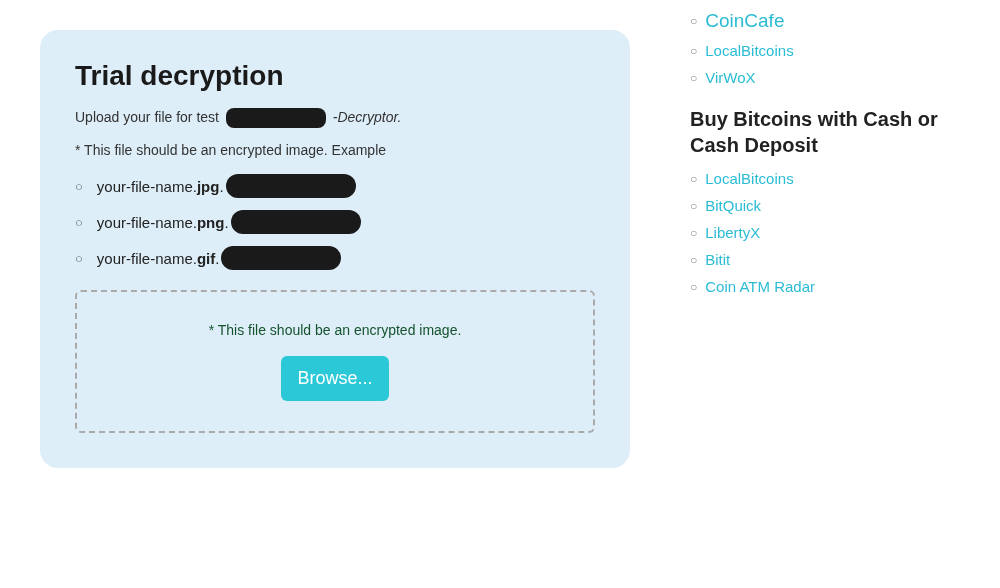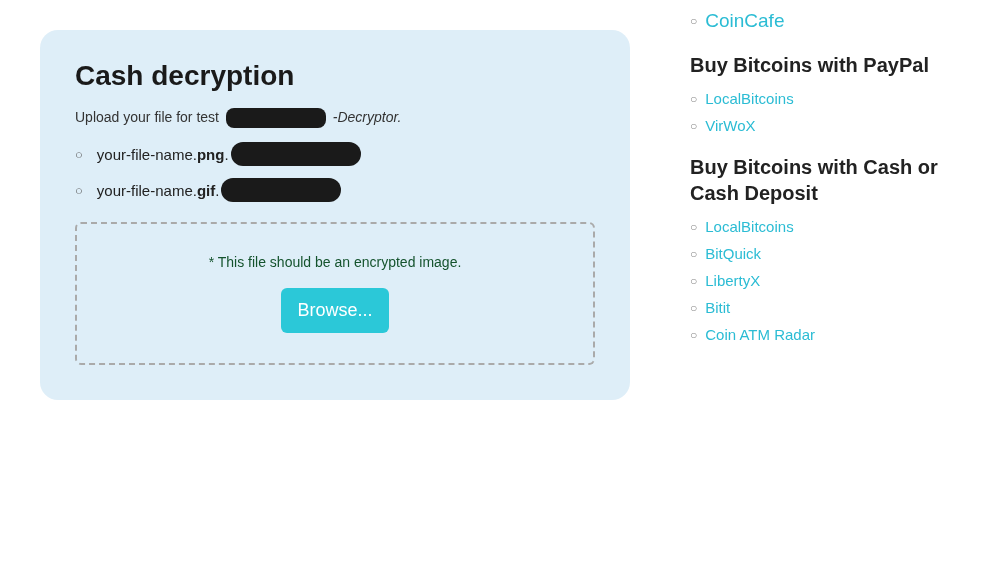--- a/index.html
+++ b/index.html
@@ -194,30 +194,35 @@
       text-decoration: none;
       font-size: 19px;
     }
   </style>
 </head>
 <body>
 
 <div class="left-panel">
   <div class="card">
 
-    <div class="card-title">Cash decryption</div>
+    <div class="card-title">Trial decryption</div>
 
     <p class="upload-description">
       <span>Upload your file for test </span>
       <span class="redacted"></span>
       <em><span>-Decryptor.</span></em>
     </p>
 
+    <p class="note-text">* This file should be an encrypted image. Example</p>
 
     <ul class="file-examples">
+      <li>
+        <span>your-file-name.<strong>jpg</strong>.</span>
+        <span class="redacted-long"></span>
+      </li>
       <li>
         <span>your-file-name.<strong>png</strong>.</span>
         <span class="redacted-medium"></span>
       </li>
       <li>
         <span>your-file-name.<strong>gif</strong>.</span>
         <span class="redacted-short"></span>
       </li>
     </ul>
 
@@ -228,21 +233,20 @@
 
   </div>
 </div>
 
 <div class="right-panel">
 
   <div class="top-link">
     <a href="#">CoinCafe</a>
   </div>
 
-  <div class="section-heading">Buy Bitcoins with PayPal</div>
 
   <ul class="link-list">
     <li>
       <a href="#">LocalBitcoins</a>
     </li>
     <li>
       <a href="#">VirWoX</a>
     </li>
   </ul>
 

